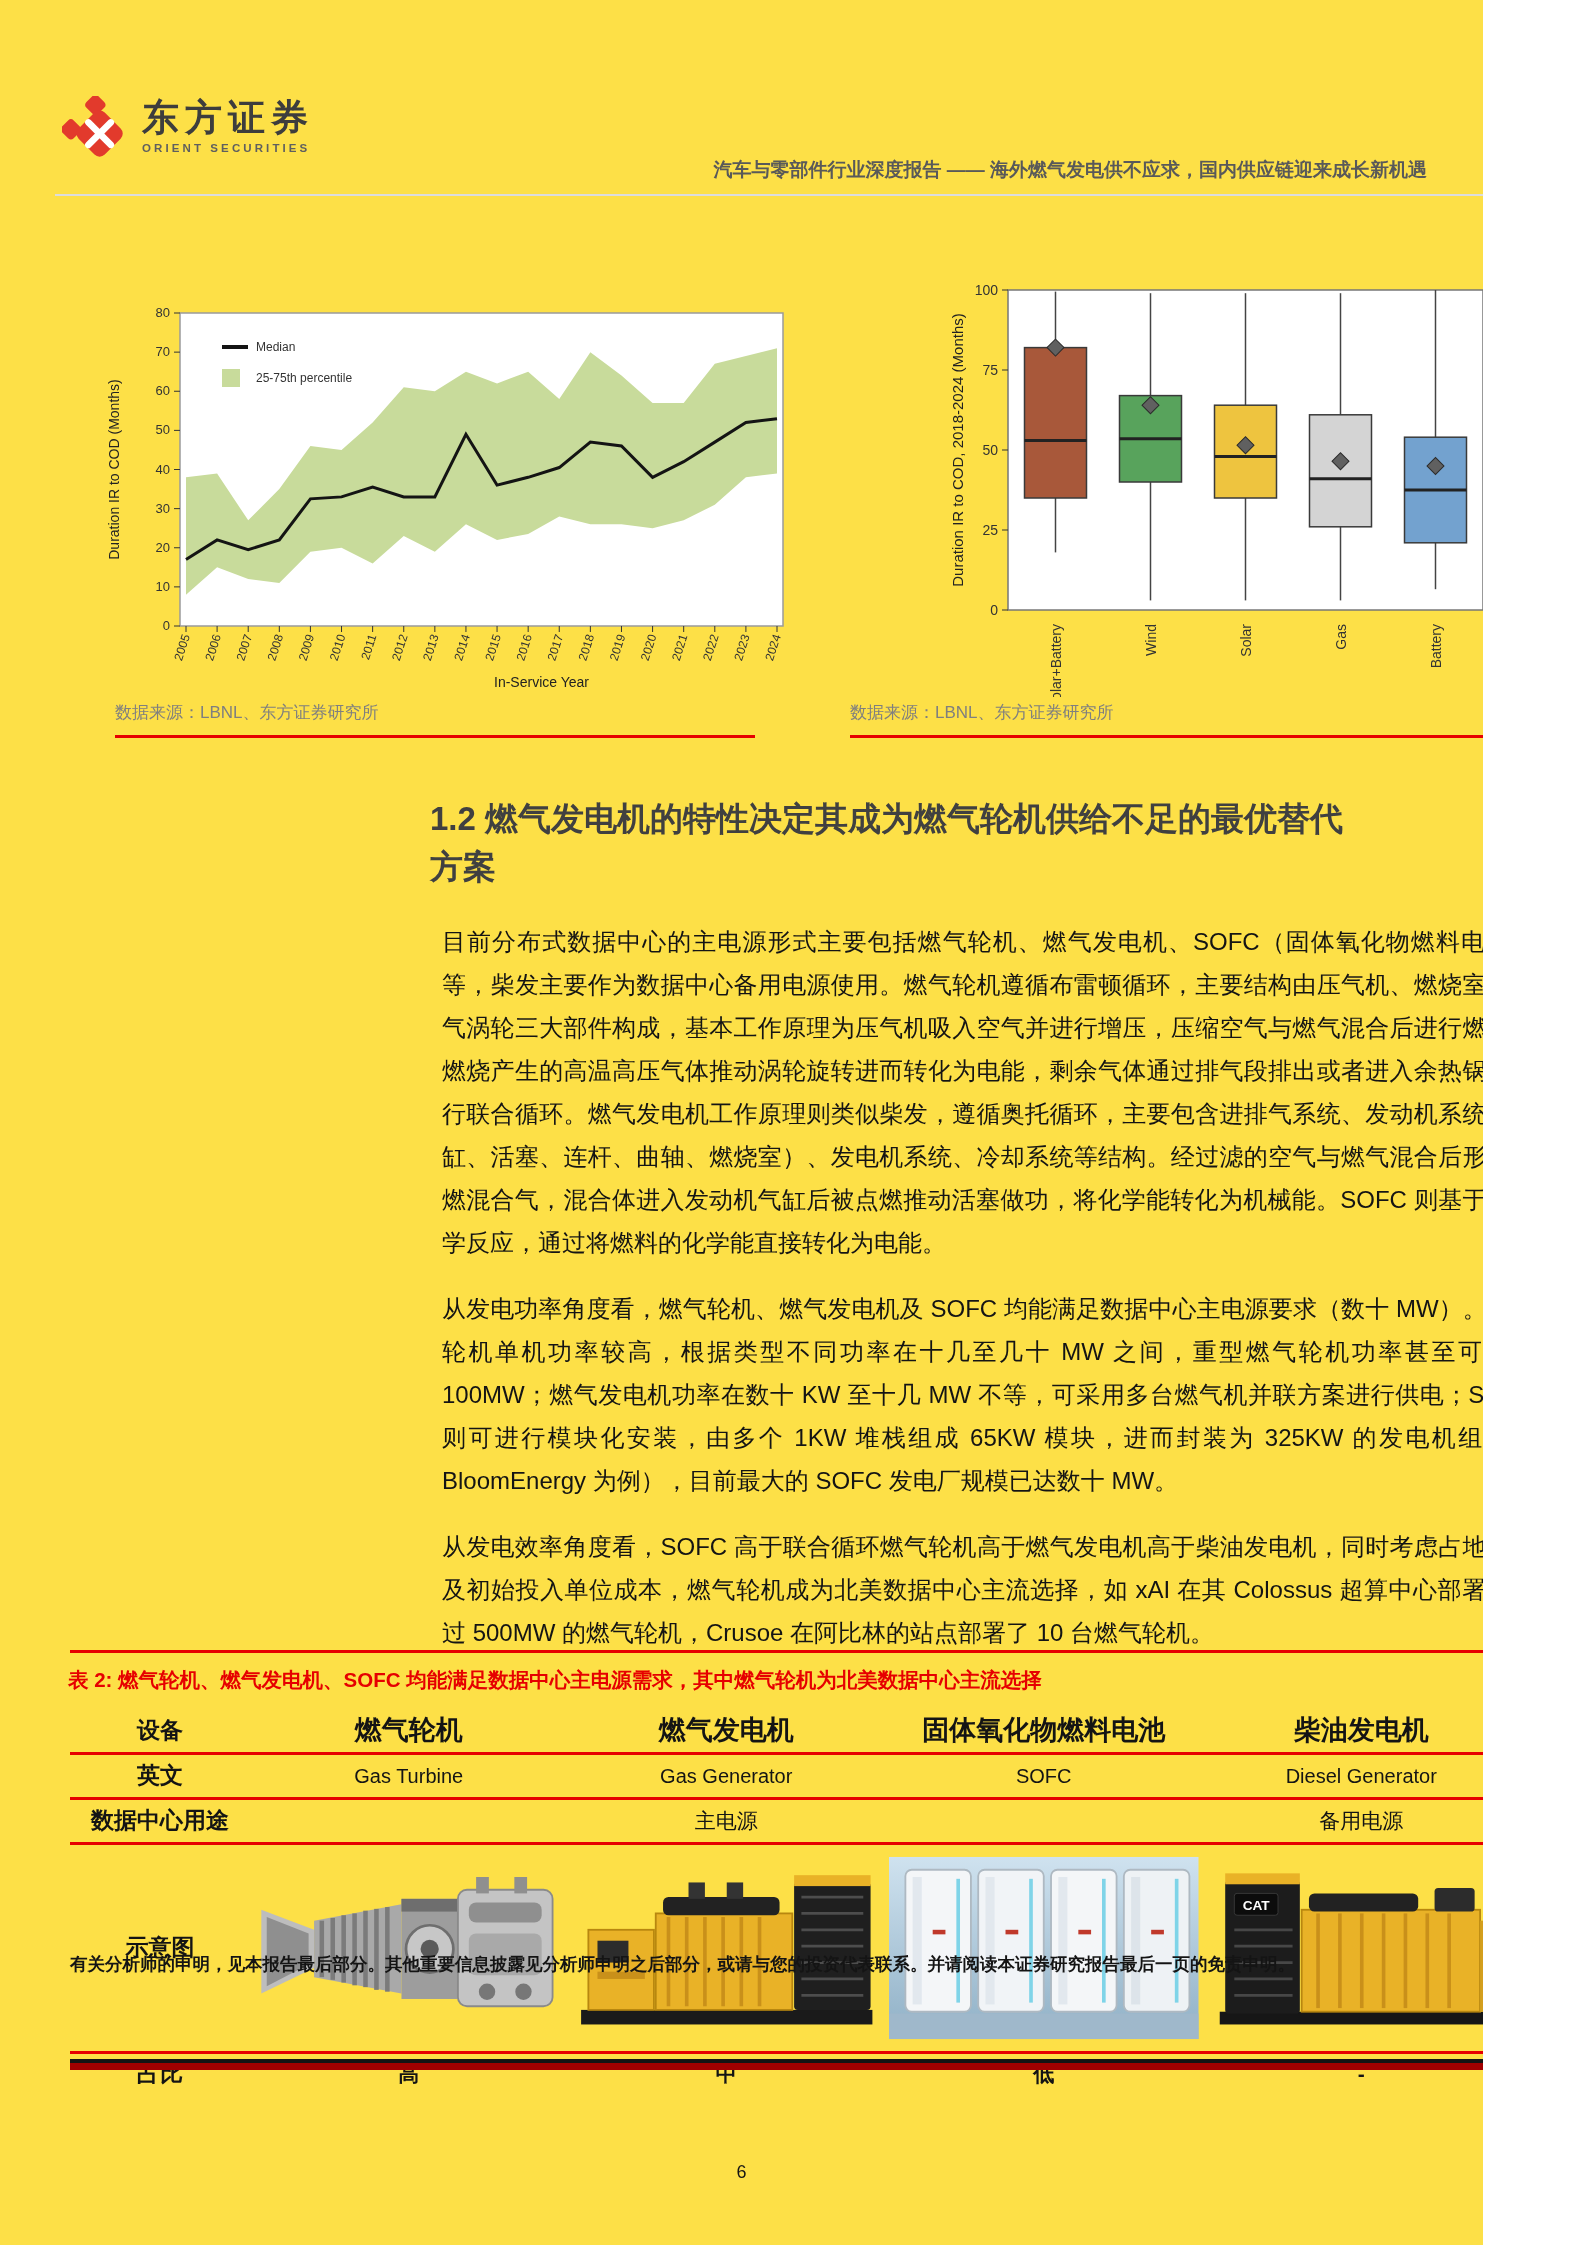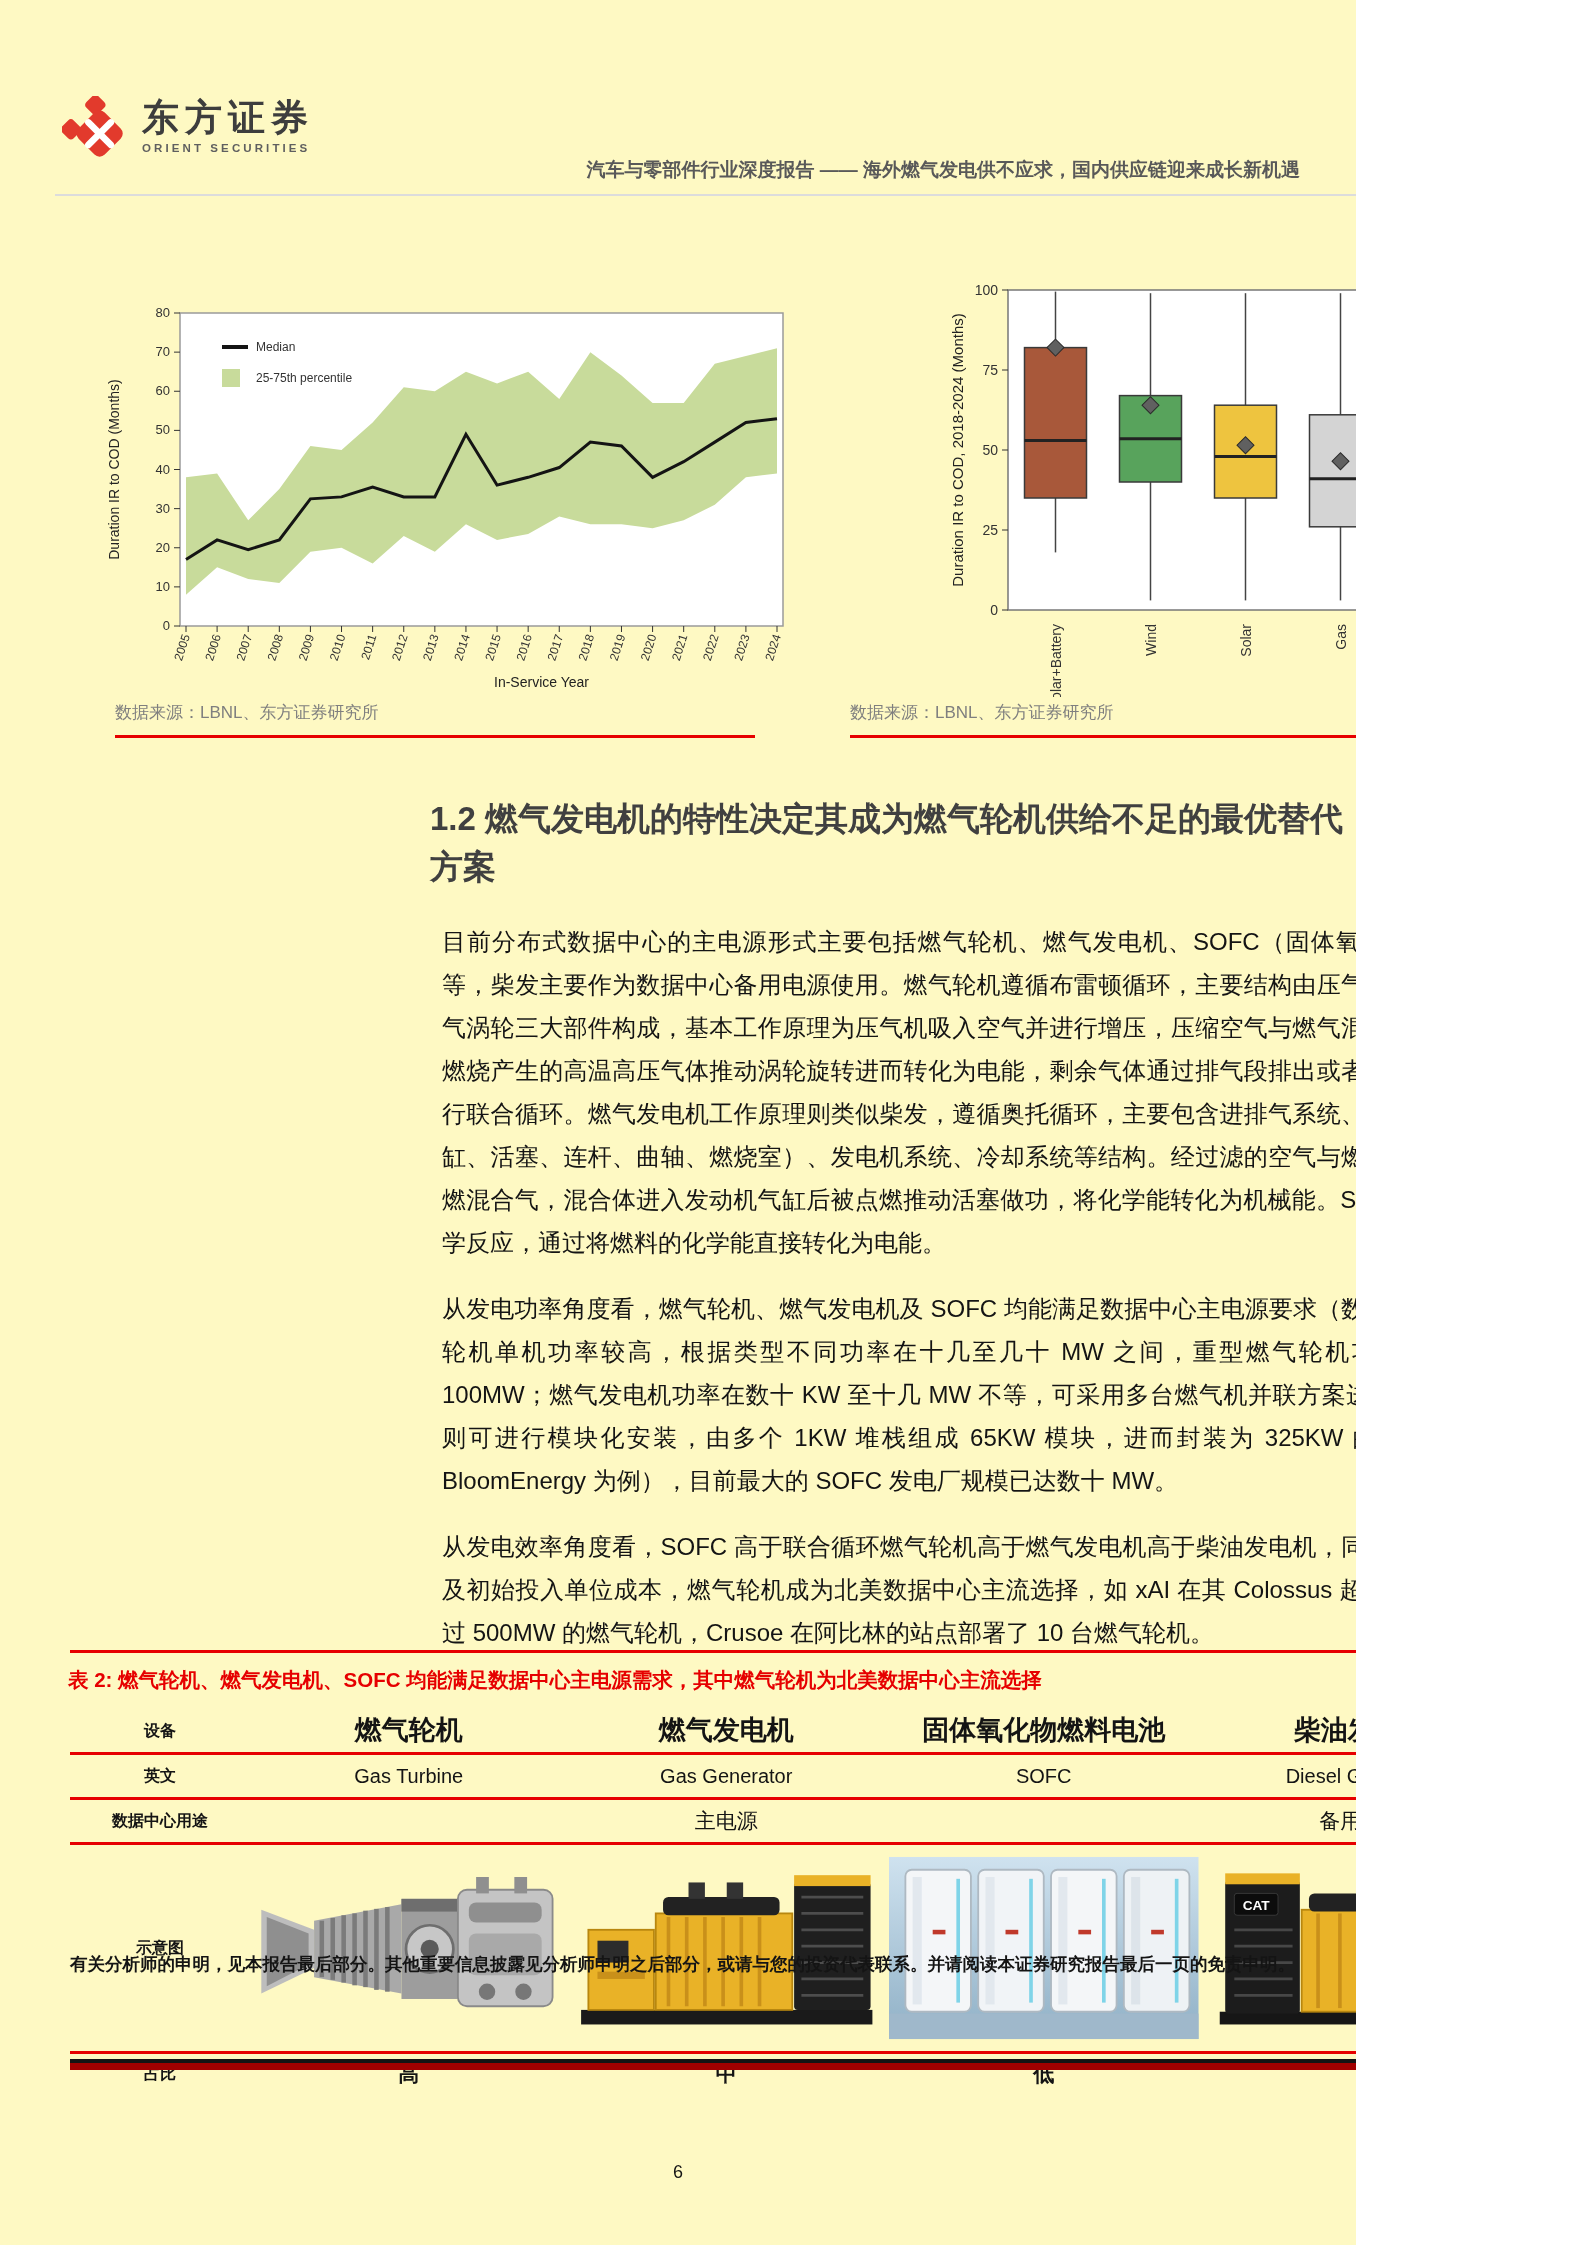--- a/index.html
+++ b/index.html
@@ -1,16 +1,16 @@
 <!DOCTYPE html>
 <html><head>
 <meta charset="utf-8">
 <style>
   html,body{margin:0;padding:0;background:#ffffff;}
-  .page{position:relative;width:1356px;height:2245px;background:#fef9c3;
+  .page{position:relative;width:1483px;height:2245px;background:#fde047;
         font-family:"Liberation Sans",sans-serif;overflow:hidden;}
 
   
   .logo{position:absolute;left:62px;top:96px;display:flex;align-items:flex-start;}
   .logo-icon{width:66px;height:66px;display:block;}
   .brand{margin-left:14px;padding-top:2px;}
   .brand-cn{font-size:37px;font-weight:bold;color:#3d3d3d;letter-spacing:6px;line-height:40px;}
   .brand-en{font-size:11.5px;font-weight:bold;color:#5f5f5f;letter-spacing:3.1px;margin-top:4px;}
   .report-title{position:absolute;top:157px;right:56px;font-size:19px;font-weight:bold;color:#595959;}
   .header-rule{position:absolute;top:194px;left:55px;width:1478px;height:2px;background:#dcdcdc;}
@@ -35,21 +35,21 @@
   .table-top-rule{position:absolute;left:70px;top:1650px;width:1450px;height:3px;background:#e60000;}
   .table-title{position:absolute;left:68px;top:1666px;font-size:20.5px;font-weight:bold;color:#e60000;}
   .rtable{position:absolute;left:70px;top:1710px;width:1450px;}
   .trow{display:grid;grid-template-columns:180px 1fr 1fr 1fr 1fr;
         align-items:center;border-bottom:3px solid #e60000;}
   .trow.h42{height:42px;}
   .trow.imgs{height:206px;border-bottom:3px solid #e60000;}
   .trow.last{border-bottom:none;height:40px;}
   .tcell{text-align:center;font-size:21px;color:#141414;line-height:1.1;}
   .tcell.head{font-weight:bold;font-size:27px;}
-  .tcell.label{font-weight:bold;font-size:16px;}
+  .tcell.label{font-weight:bold;font-size:23px;}
   .tcell.en{font-size:20px;}
   .tcell.share{font-weight:bold;}
   .span3{grid-column:2/5;}
   .img-cell{height:200px;padding:2px 4px;display:flex;align-items:center;justify-content:center;}
   .img-cell svg{width:100%;height:198px;display:block;}
 
   
   .footer-bar{position:absolute;left:70px;top:2059px;width:1450px;height:11px;
         background:linear-gradient(to bottom,#141414 0 36%,#a00000 36% 100%);}
   .disclaimer{position:absolute;left:70px;top:1952px;width:1450px;text-align:left;

